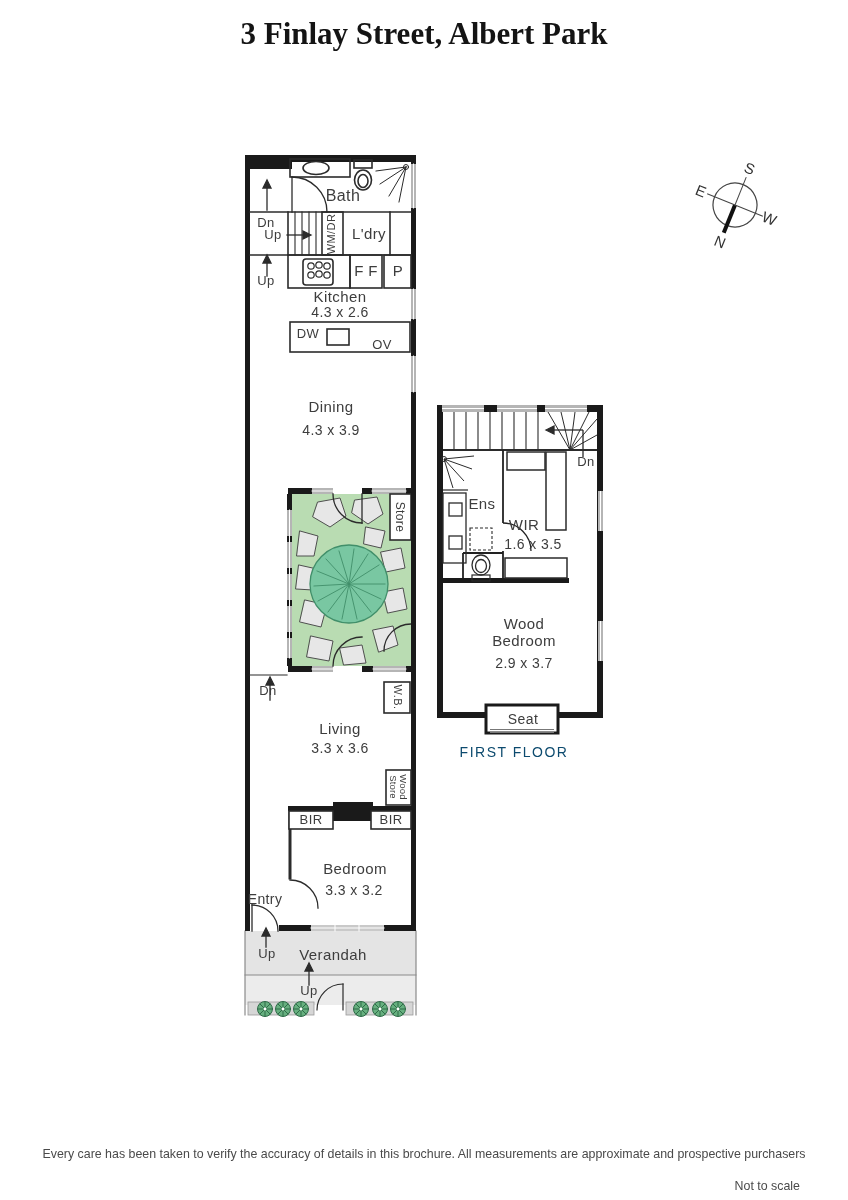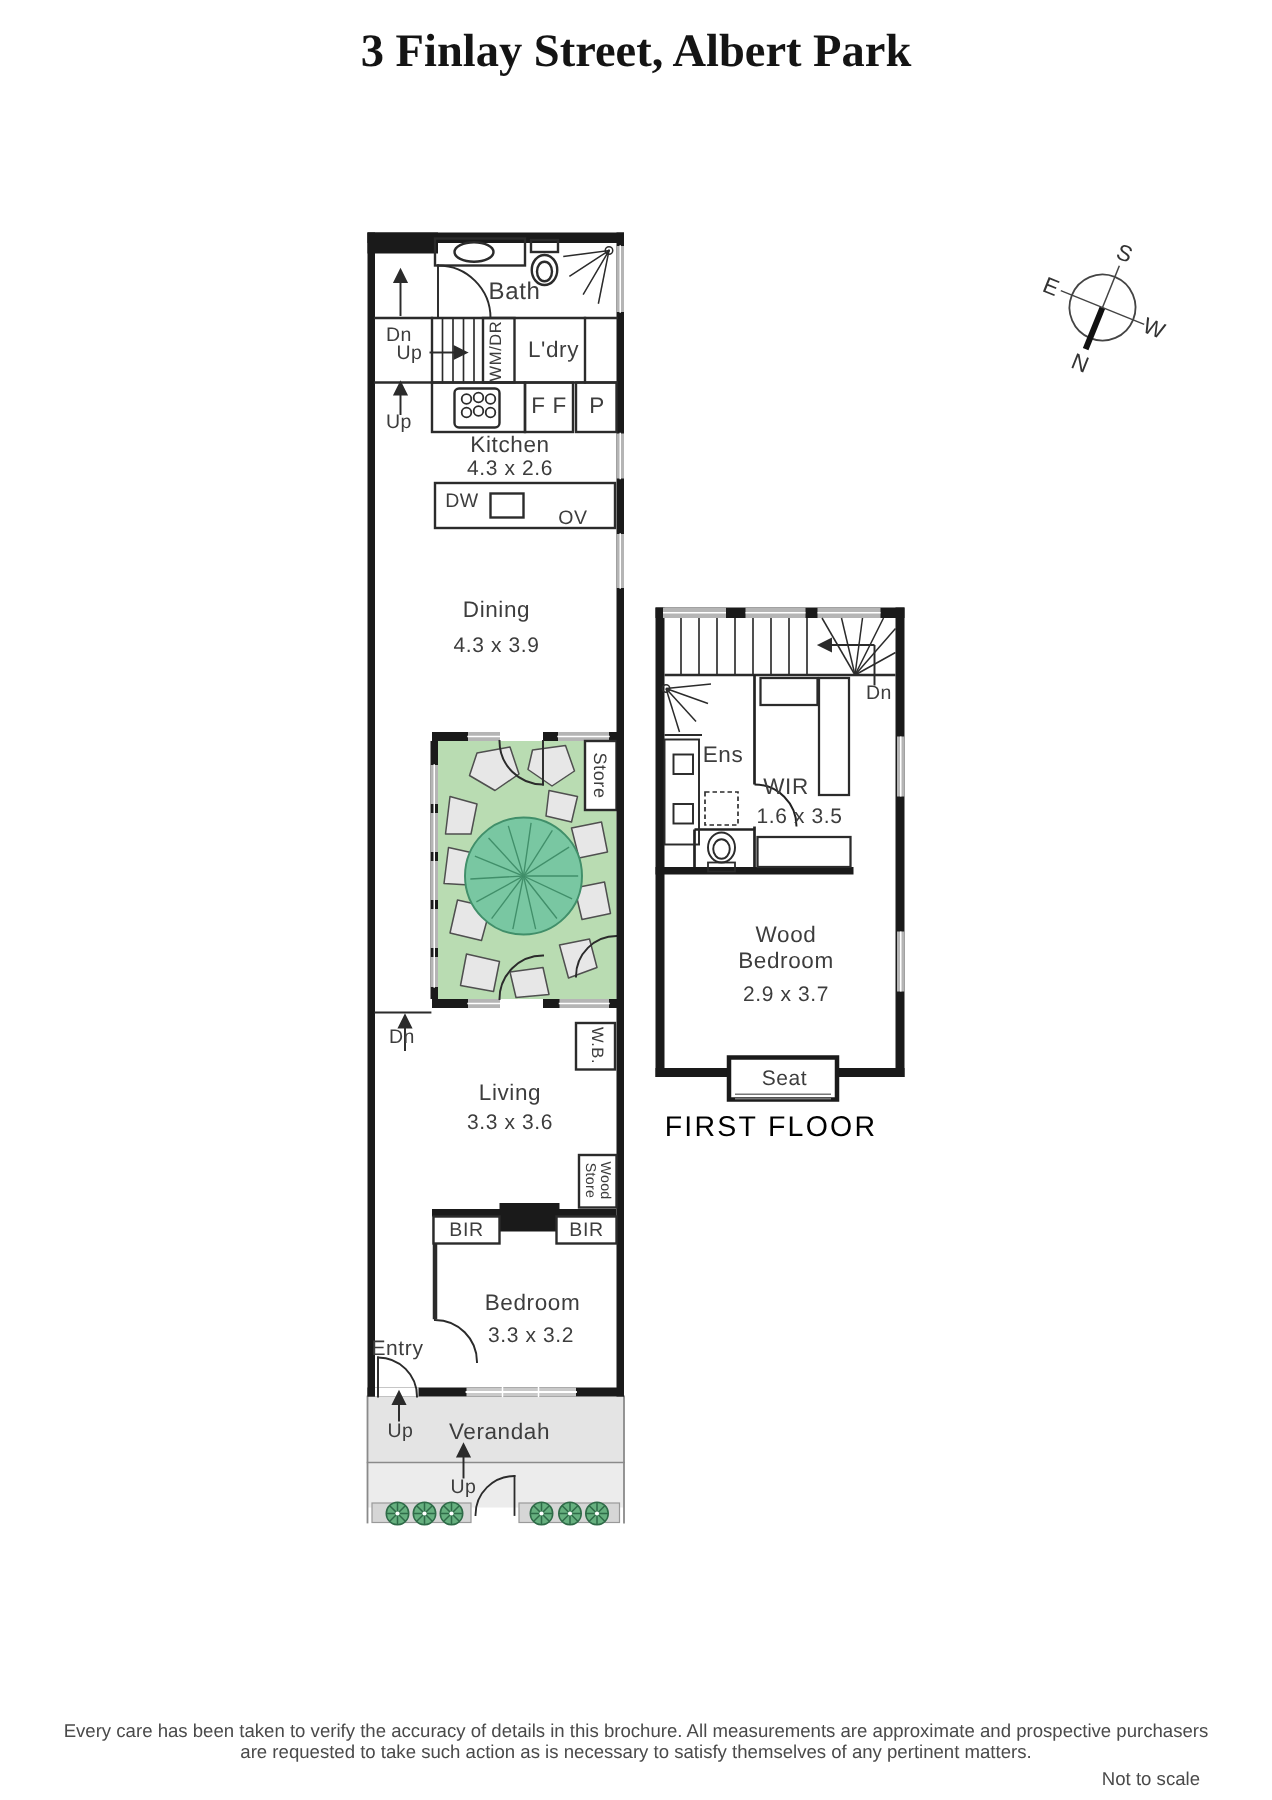--- a/index.html
+++ b/index.html
@@ -9,21 +9,21 @@
          font-family:"Liberation Serif",serif;font-weight:bold;font-size:31px;color:#141414;}
   svg{position:absolute;left:0;top:0;}
   svg text{font-family:"Liberation Sans",sans-serif;}
   .lbl{position:absolute;transform:translate(-50%,-50%);color:#3d3d3d;white-space:nowrap;
        letter-spacing:.4px;line-height:1.05;text-align:center;}
   .v90{transform:translate(-50%,-50%) rotate(90deg);}
   .v-90{transform:translate(-50%,-50%) rotate(-90deg);}
   .two{white-space:pre-line;letter-spacing:.2px;}
   .fs16{font-size:16px}.fs15{font-size:15px}.fs14{font-size:14px}.fs13{font-size:13px}
   .fs12{font-size:12px}.fs11{font-size:11px}.fs10{font-size:9.5px}
-  .floorlbl{font-size:19px;letter-spacing:1.5px;color:#000000;}
+  .floorlbl{font-size:14px;letter-spacing:1.5px;color:#0c4a6e;}
   .footer{position:absolute;top:1148px;left:0;width:848px;text-align:center;
           font-size:12.4px;color:#4a4a4a;line-height:1.1;}
   .scale-note{position:absolute;top:1179px;right:48px;font-size:12.4px;color:#4a4a4a;padding-left:16px;}
 </style>
 </head>
 <body>
 
 <div class="page">
 
   <div class="title">3 Finlay Street, Albert Park</div>
@@ -390,17 +390,16 @@
   <div class="lbl fs15" style="left:524px;top:525px">WIR</div>
   <div class="lbl fs14" style="left:533px;top:544px">1.6 x 3.5</div>
   <div class="lbl fs15" style="left:524px;top:624px">Wood</div>
   <div class="lbl fs15" style="left:524px;top:641px">Bedroom</div>
   <div class="lbl fs14" style="left:524px;top:663px">2.9 x 3.7</div>
   <div class="lbl fs14" style="left:523px;top:719px">Seat</div>
   <div class="lbl floorlbl" style="left:514px;top:752px">FIRST FLOOR</div>
 
   <div class="footer">
     <div>Every care has been taken to verify the accuracy of details in this brochure.  All measurements are approximate and prospective purchasers</div>
-    <div>are requested to take such action as is necessary to satisfy themselves of any pertinent matters.</div>
   </div>
   <div class="scale-note">Not to scale</div>
 
 </div>
 
 </body></html>

